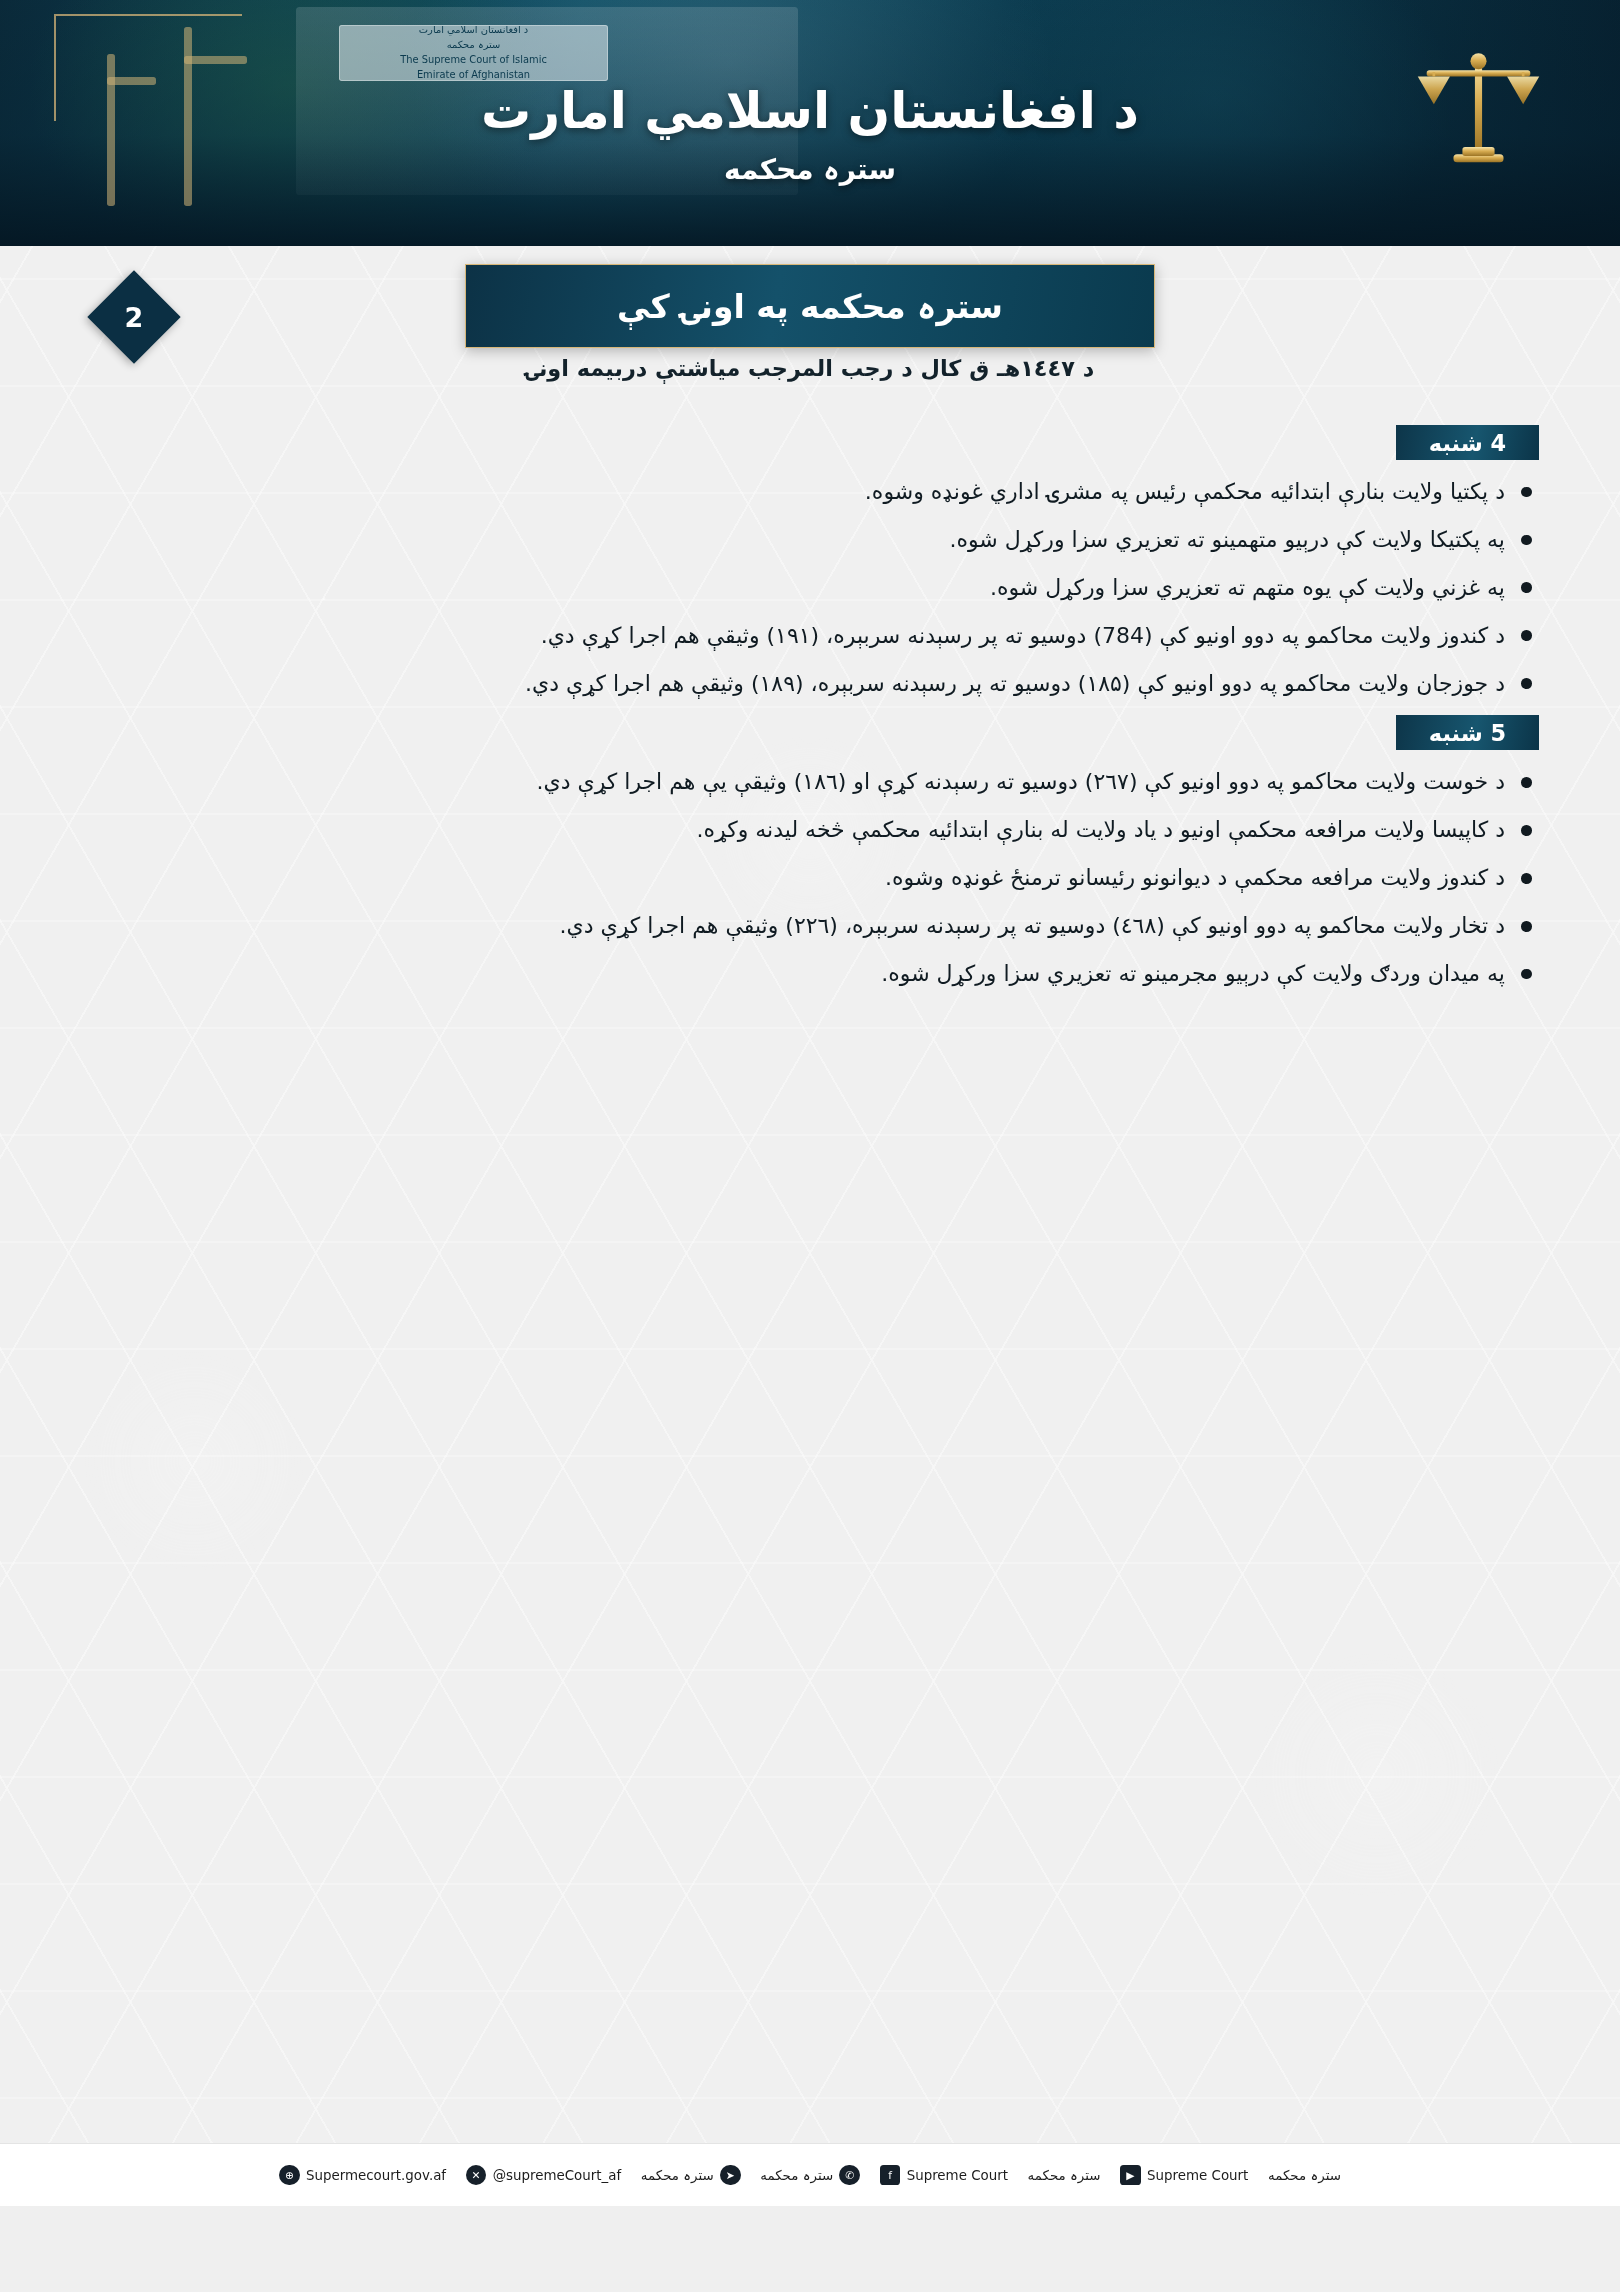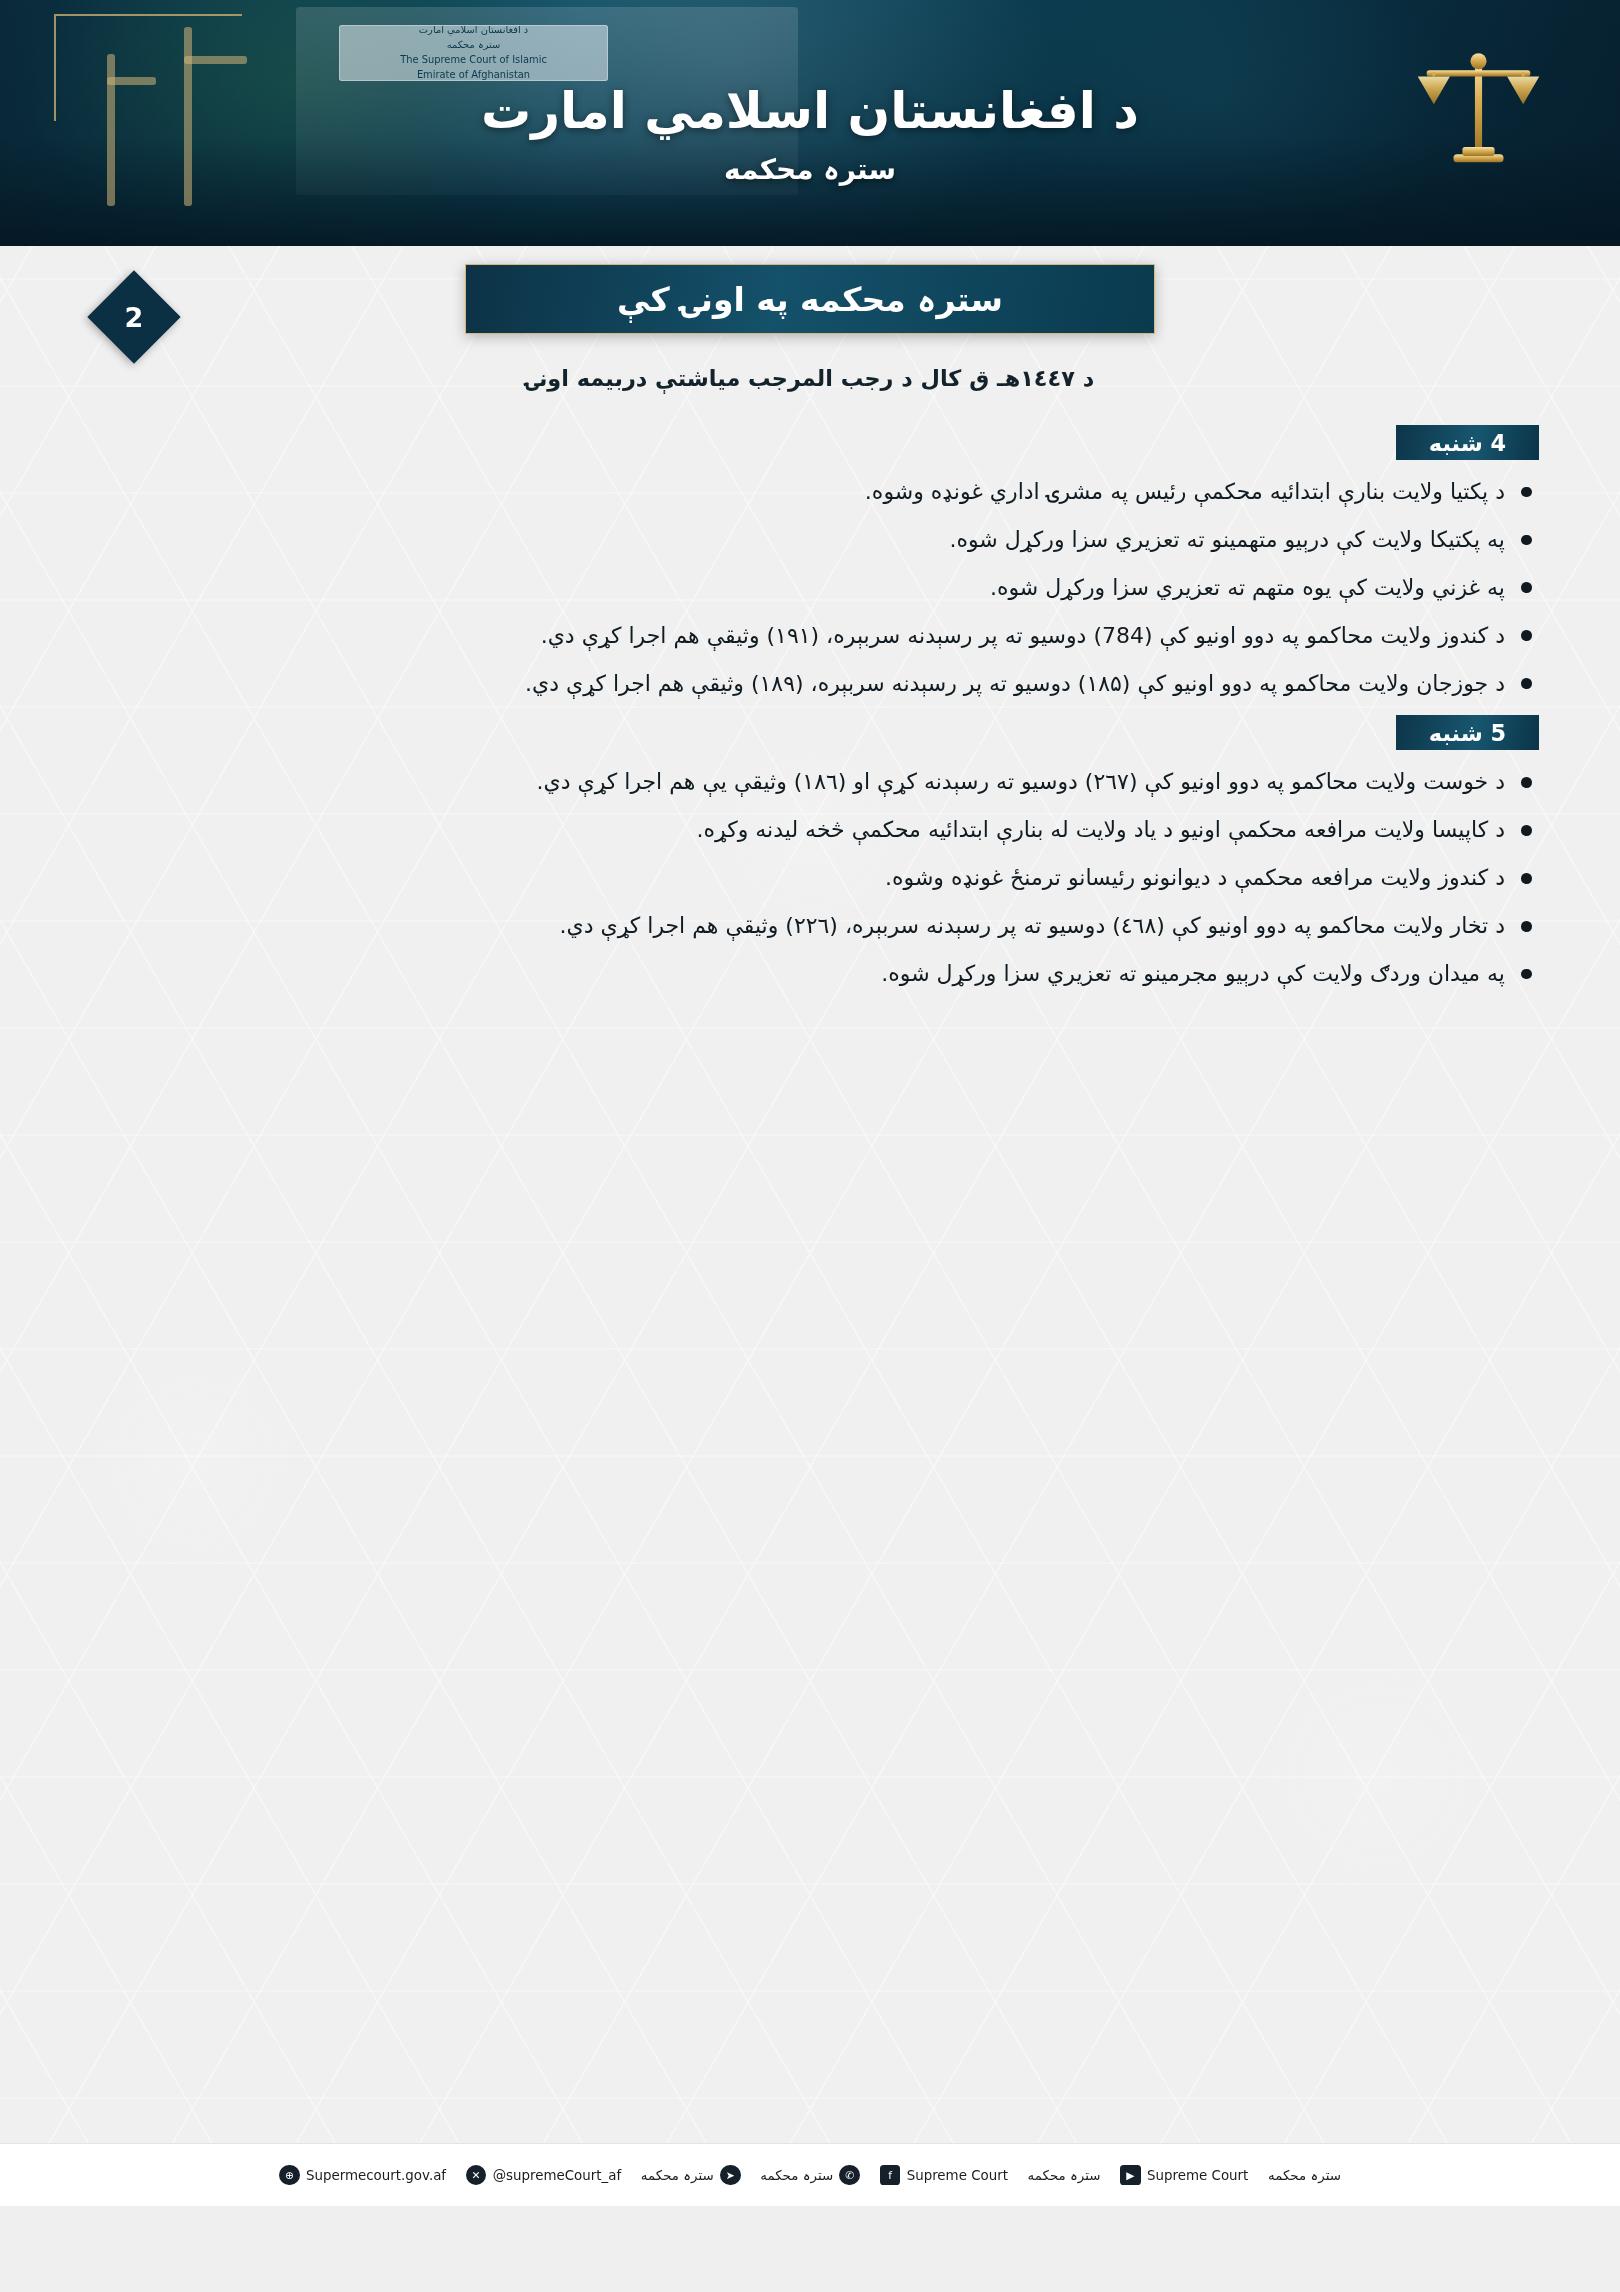--- a/index.html
+++ b/index.html
@@ -161,21 +161,21 @@
     padding: 0 81px;
   }
 
   
   .title-banner {
     position: absolute;
     top: 18px;
     left: 50%;
     transform: translateX(-50%);
     width: 690px;
-    height: 70px;
+    height: 84px;
     background: linear-gradient(100deg, #0c3246 0%, #14516a 45%, #0a3a4e 100%);
     border: 1.8px solid #d8b778;
     display: flex;
     align-items: center;
     justify-content: center;
     box-shadow: 0 2.7px 12.5px rgba(0,0,0,0.25);
   }
   .title-banner span {
     color: #ffffff;
     font-size: 33px;
@@ -195,21 +195,21 @@
   }
   .page-badge span {
     transform: rotate(-45deg);
     color: #fff;
     font-size: 27px;
     font-weight: 700;
   }
 
   .date-line {
     position: absolute;
-    top: 119px;
+    top: 109px;
     left: 0; right: 0;
     text-align: center;
     font-size: 22.4px;
     font-weight: 700;
     color: #13222b;
     direction: rtl;
   }
 
   
   .day-head {

